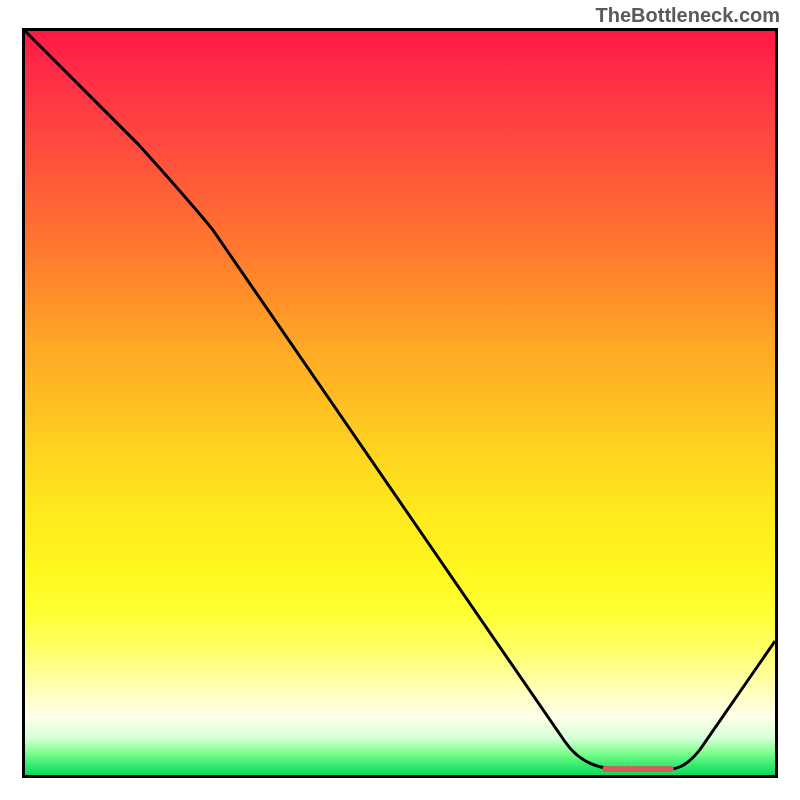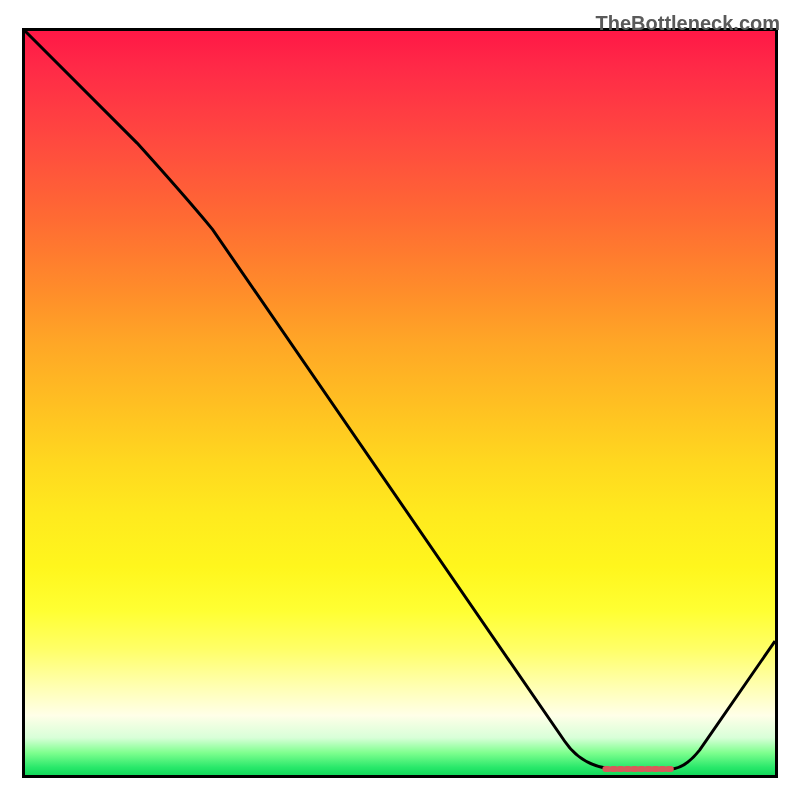--- a/index.html
+++ b/index.html
@@ -12,21 +12,20 @@
     overflow: hidden;
   }
   .watermark {
     position: absolute;
     top: 4px;
     right: 20px;
     color: #5a5a5a;
     font-size: 20px;
     font-weight: bold;
     z-index: 10;
-    margin-top: 8px;
   }
   .plot-area {
     position: absolute;
     top: 28px;
     left: 22px;
     width: 756px;
     height: 750px;
     border: 3px solid #000;
     overflow: hidden;
     background: linear-gradient(

